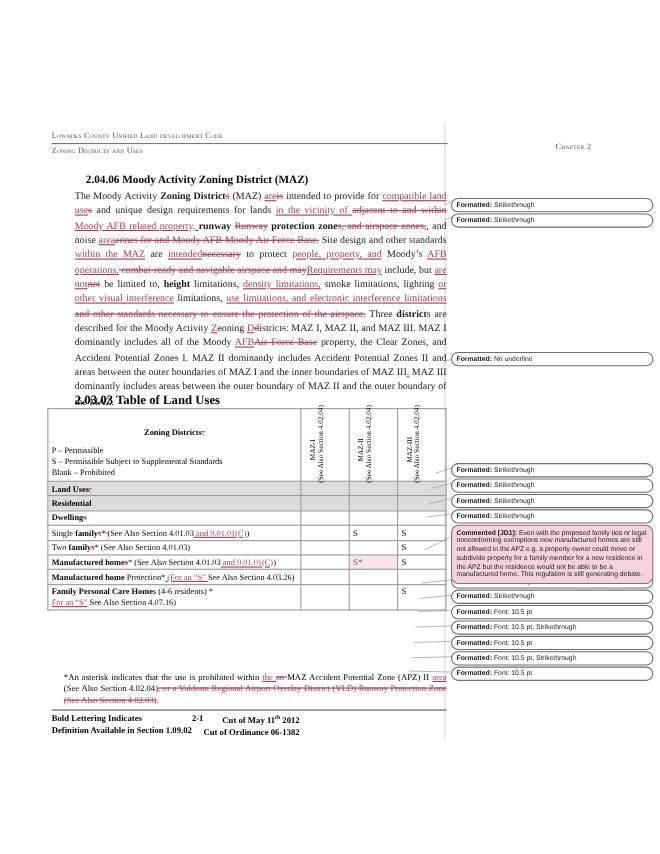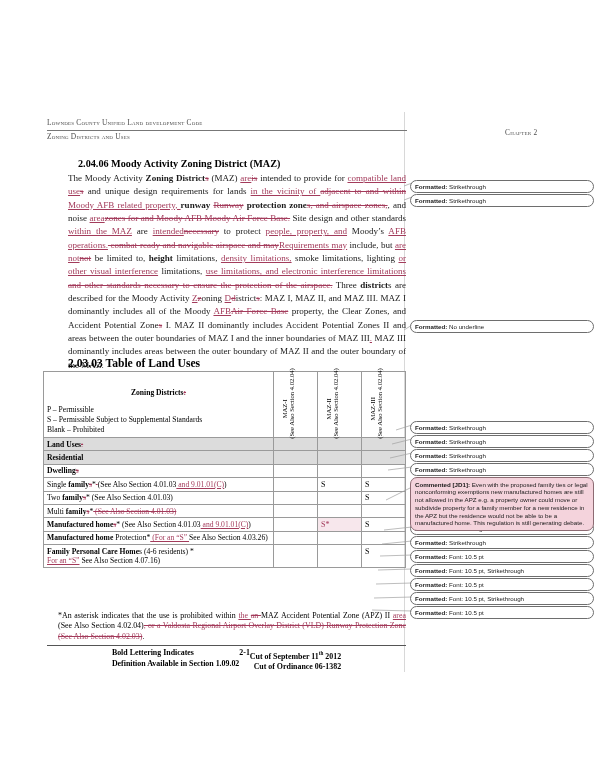--- a/index.html
+++ b/index.html
@@ -168,21 +168,21 @@
     background: #555;
   }
   #footer {
     position: absolute;
     left: 47px; top: 648px;
     width: 359px;
     font-size: 7.9px;
     line-height: 10.5px;
     font-weight: bold;
     display: flex;
-    justify-content: center;
+    justify-content: flex-start;
   }
   #footer .f-left { text-align: left; }
   #footer .f-mid { text-align: center; padding-top: 0px;}
   #footer .f-right { text-align: right; }
   sup { font-size: .65em; vertical-align: super; }
 
   
   .balloon {
     position: absolute;
     left: 410px;
@@ -291,26 +291,20 @@
           <td class="mark c-narrow">S</td>
           <td class="mark c-narrow">S</td>
         </tr>
         <tr>
           <td class="rowlabel"><span>Two </span><b>family</b><span class="del">s</span><span>* (See Also Section 4.01.03)</span></td>
           <td class="mark c-narrow"></td>
           <td class="mark c-narrow"></td>
           <td class="mark c-narrow">S</td>
         </tr>
         <tr>
-          <td class="rowlabel"><span>Multi </span><b>family</b><span class="del">s</span><span>*</span><span class="del"> (See Also Section 4.01.03)</span></td>
-          <td class="mark c-narrow"></td>
-          <td class="mark c-narrow"></td>
-          <td class="mark c-narrow"></td>
-        </tr>
-        <tr>
           <td class="rowlabel"><b>Manufactured home</b><span class="del">s</span><span>* (See Also Section 4.01.03</span><span class="ins"> and 9.01.01(C)</span><span>)</span></td>
           <td class="mark c-narrow"></td>
           <td class="mark-ins c-narrow">S*</td>
           <td class="mark c-narrow">S</td>
         </tr>
         <tr>
           <td class="rowlabel"><b>Manufactured home</b><span> Protection</span><span>*</span><span class="ins"> (For an “S” </span><span>See Also Section 4.03.26)</span></td>
           <td class="mark c-narrow"></td>
           <td class="mark c-narrow"></td>
           <td class="mark c-narrow"></td>
@@ -327,21 +321,21 @@
   <div id="footnote"><span>*An asterisk indicates that the use is prohibited within </span><span class="ins">the </span><span class="del">an </span><span>MAZ Accident Potential Zone (APZ) II </span><span class="ins">area </span><span>(See Also Section 4.02.04)</span><span class="del">, or a Valdosta Regional Airport Overlay District (VLD) Runway Protection Zone (See Also Section 4.02.03)</span><span>.</span></div>
 
   <div id="footer-rule"></div>
   <div id="footer">
     <div class="f-left">
       <div>Bold Lettering Indicates</div>
       <div>Definition Available in Section 1.09.02</div>
     </div>
     <div class="f-mid">2-1</div>
     <div class="f-right">
-      <div><span>Cut of September 11</span><sup>th</sup><span> 2012</span></div>
+      <div><span>Cut of May 11</span><sup>th</sup><span> 2012</span></div>
       <div>Cut of Ordinance 06-1382</div>
     </div>
   </div>
 
   <svg class="leaders">
     <g stroke="#a0a0a0" stroke-width="0.7" fill="none">
       <path d="M404,186 L412,183"></path>
       <path d="M404,200 L412,197"></path>
       <path d="M404,330 L412,325"></path>
       <path d="M396,430 L412,425"></path>

